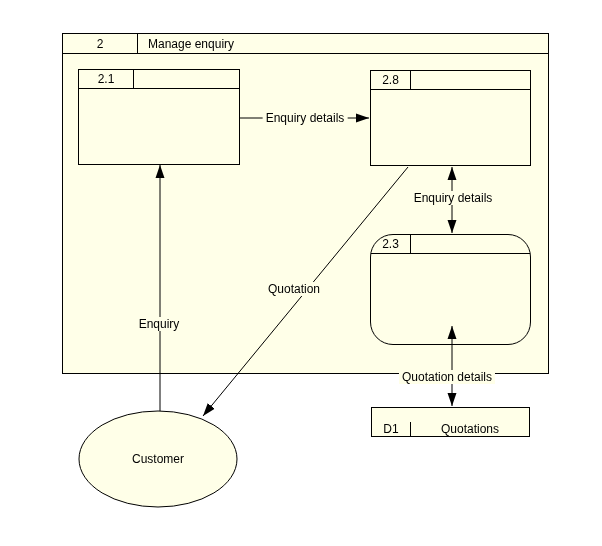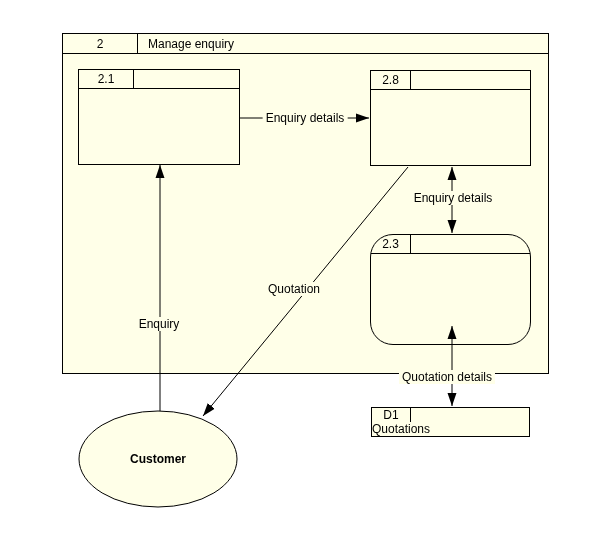--- a/index.html
+++ b/index.html
@@ -32,21 +32,21 @@
   }
   .titlecell { display: flex; align-items: center; padding-left: 10px; }
   .pbody {
     flex: 1;
     display: flex;
     align-items: center;
     justify-content: center;
     text-align: center;
     padding: 2px 6px;
   }
-  .store { display: flex; flex-direction: column; align-items: flex-start; }
+  .store { display: flex; align-items: flex-end; }
   .storename { flex: 1; display: flex; align-items: center; justify-content: center; }
   .flow-label {
     position: absolute;
     transform: translate(-50%, -50%);
     background: var(--fill, #FFFFE8);
     padding: 0 3px;
     line-height: 14px;
     white-space: nowrap;
     z-index: 4;
     text-align: center;
@@ -121,15 +121,15 @@
 
     <line x1="408" y1="167" x2="203" y2="416" marker-end="url(#mEnd)"></line>
   </svg>
 
   <div class="flow-label" style="left:159px;top:288px;margin-top:36px;">Enquiry</div>
   <div class="flow-label" style="left:305px;top:118px;">Enquiry details</div>
   <div class="flow-label" style="left:453px;top:198px;">Enquiry details</div>
   <div class="flow-label" style="left:447px;top:365px;margin-top:12px;">Quotation details</div>
   <div class="flow-label" style="left:294px;top:289px;">Quotation</div>
 
-  <div class="entity-label" style="left:158px;top:459px;font-weight:bold;">Customer</div>
+  <div class="entity-label" style="left:158px;top:459px;">Customer</div>
 
 </div>
 
 </body></html>

